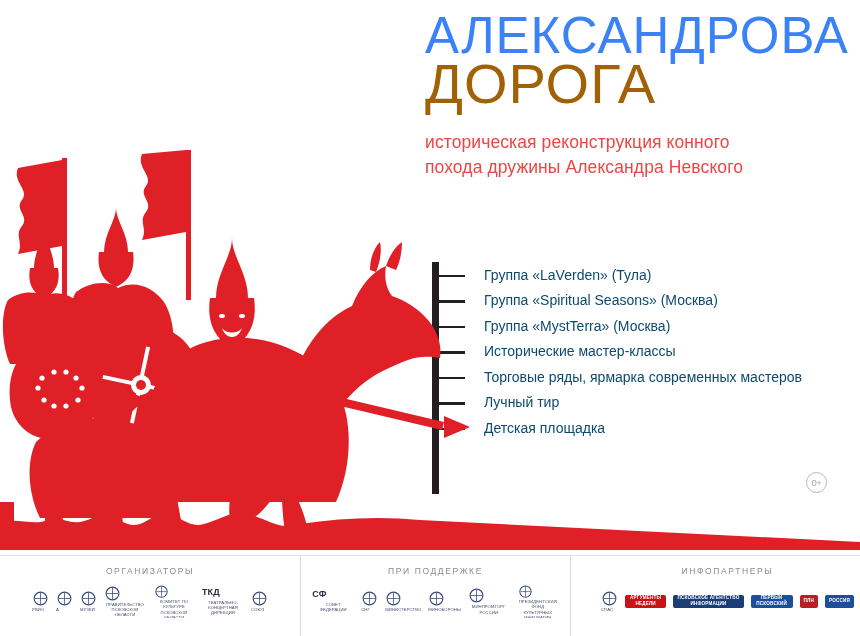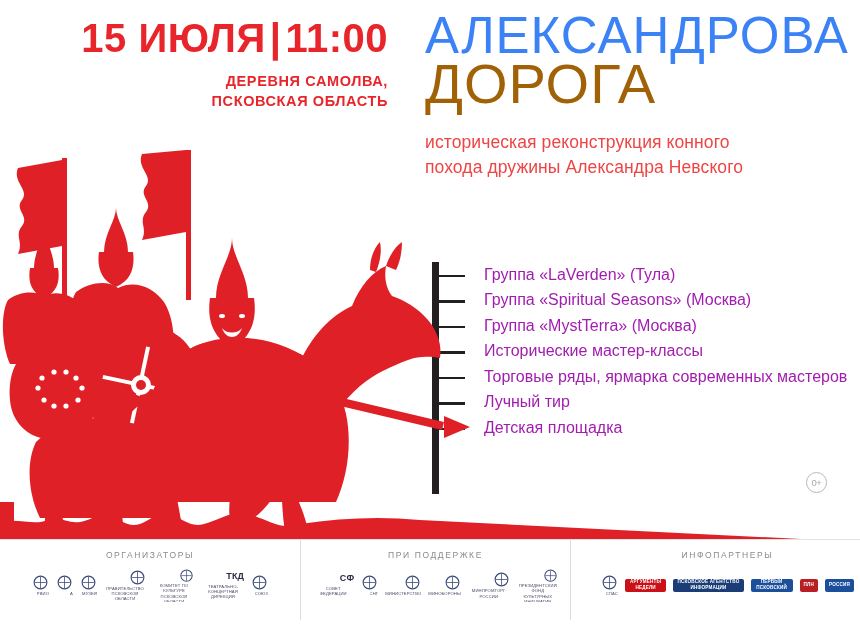--- a/index.html
+++ b/index.html
@@ -101,22 +101,22 @@
     list-style: none;
     margin: 0;
     padding: 0;
   }
   .prog-item {
     position: relative;
     height: 25.5px;
     display: flex;
     align-items: center;
     padding-left: 52px;
-    font-size: 16px;
-    color: #a21caf;
+    font-size: 14px;
+    color: #0c4a6e;
     white-space: nowrap;
   }
   .prog-item::before {
     content: "";
     position: absolute;
     left: 7px;
     top: 50%;
     width: 26px;
     height: 2.5px;
     background: #231f20;
@@ -146,21 +146,21 @@
     top: 150px;
     width: 470px;
     height: 400px;
   }
   .illustration svg { display: block; width: 100%; height: 100%; }
 
   
   .footer {
     position: absolute;
     left: 0;
-    bottom: 16px;
+    bottom: 0;
     width: 860px;
     height: 80px;
     background: #ffffff;
     border-top: 1px solid #e3e3e3;
   }
   .footer-cols {
     display: flex;
     height: 100%;
   }
   .footer-col {
@@ -181,21 +181,21 @@
   .logo-row {
     display: flex;
     align-items: center;
     justify-content: center;
     gap: 7px;
     padding: 0 6px;
   }
   .logo {
     display: flex;
     flex-direction: column;
-    align-items: flex-end;
+    align-items: flex-start;
     justify-content: center;
     height: 34px;
     font-size: 4.2px;
     line-height: 1.25;
     text-align: center;
     color: #4a4a6a;
     letter-spacing: 0.1px;
   }
   .logo .mark {
     display: block;
@@ -214,29 +214,20 @@
     font-weight: bold;
     color: #ffffff;
     letter-spacing: 0.2px;
   }
 </style>
 </head>
 <body>
 
 <div class="poster">
 
-  <div class="date-block">
-    <div class="date-line">
-      <span>15 ИЮЛЯ</span><span class="date-sep">|</span><span>11:00</span>
-    </div>
-    <div class="place-line">
-      <div>ДЕРЕВНЯ САМОЛВА,</div>
-      <div>ПСКОВСКАЯ ОБЛАСТЬ</div>
-    </div>
-  </div>
 
   <div class="title-block">
     <div class="title-1">АЛЕКСАНДРОВА</div>
     <div class="title-2">ДОРОГА</div>
     <div class="subtitle">
       <div>историческая реконструкция конного</div>
       <div>похода дружины Александра Невского</div>
     </div>
   </div>
 

